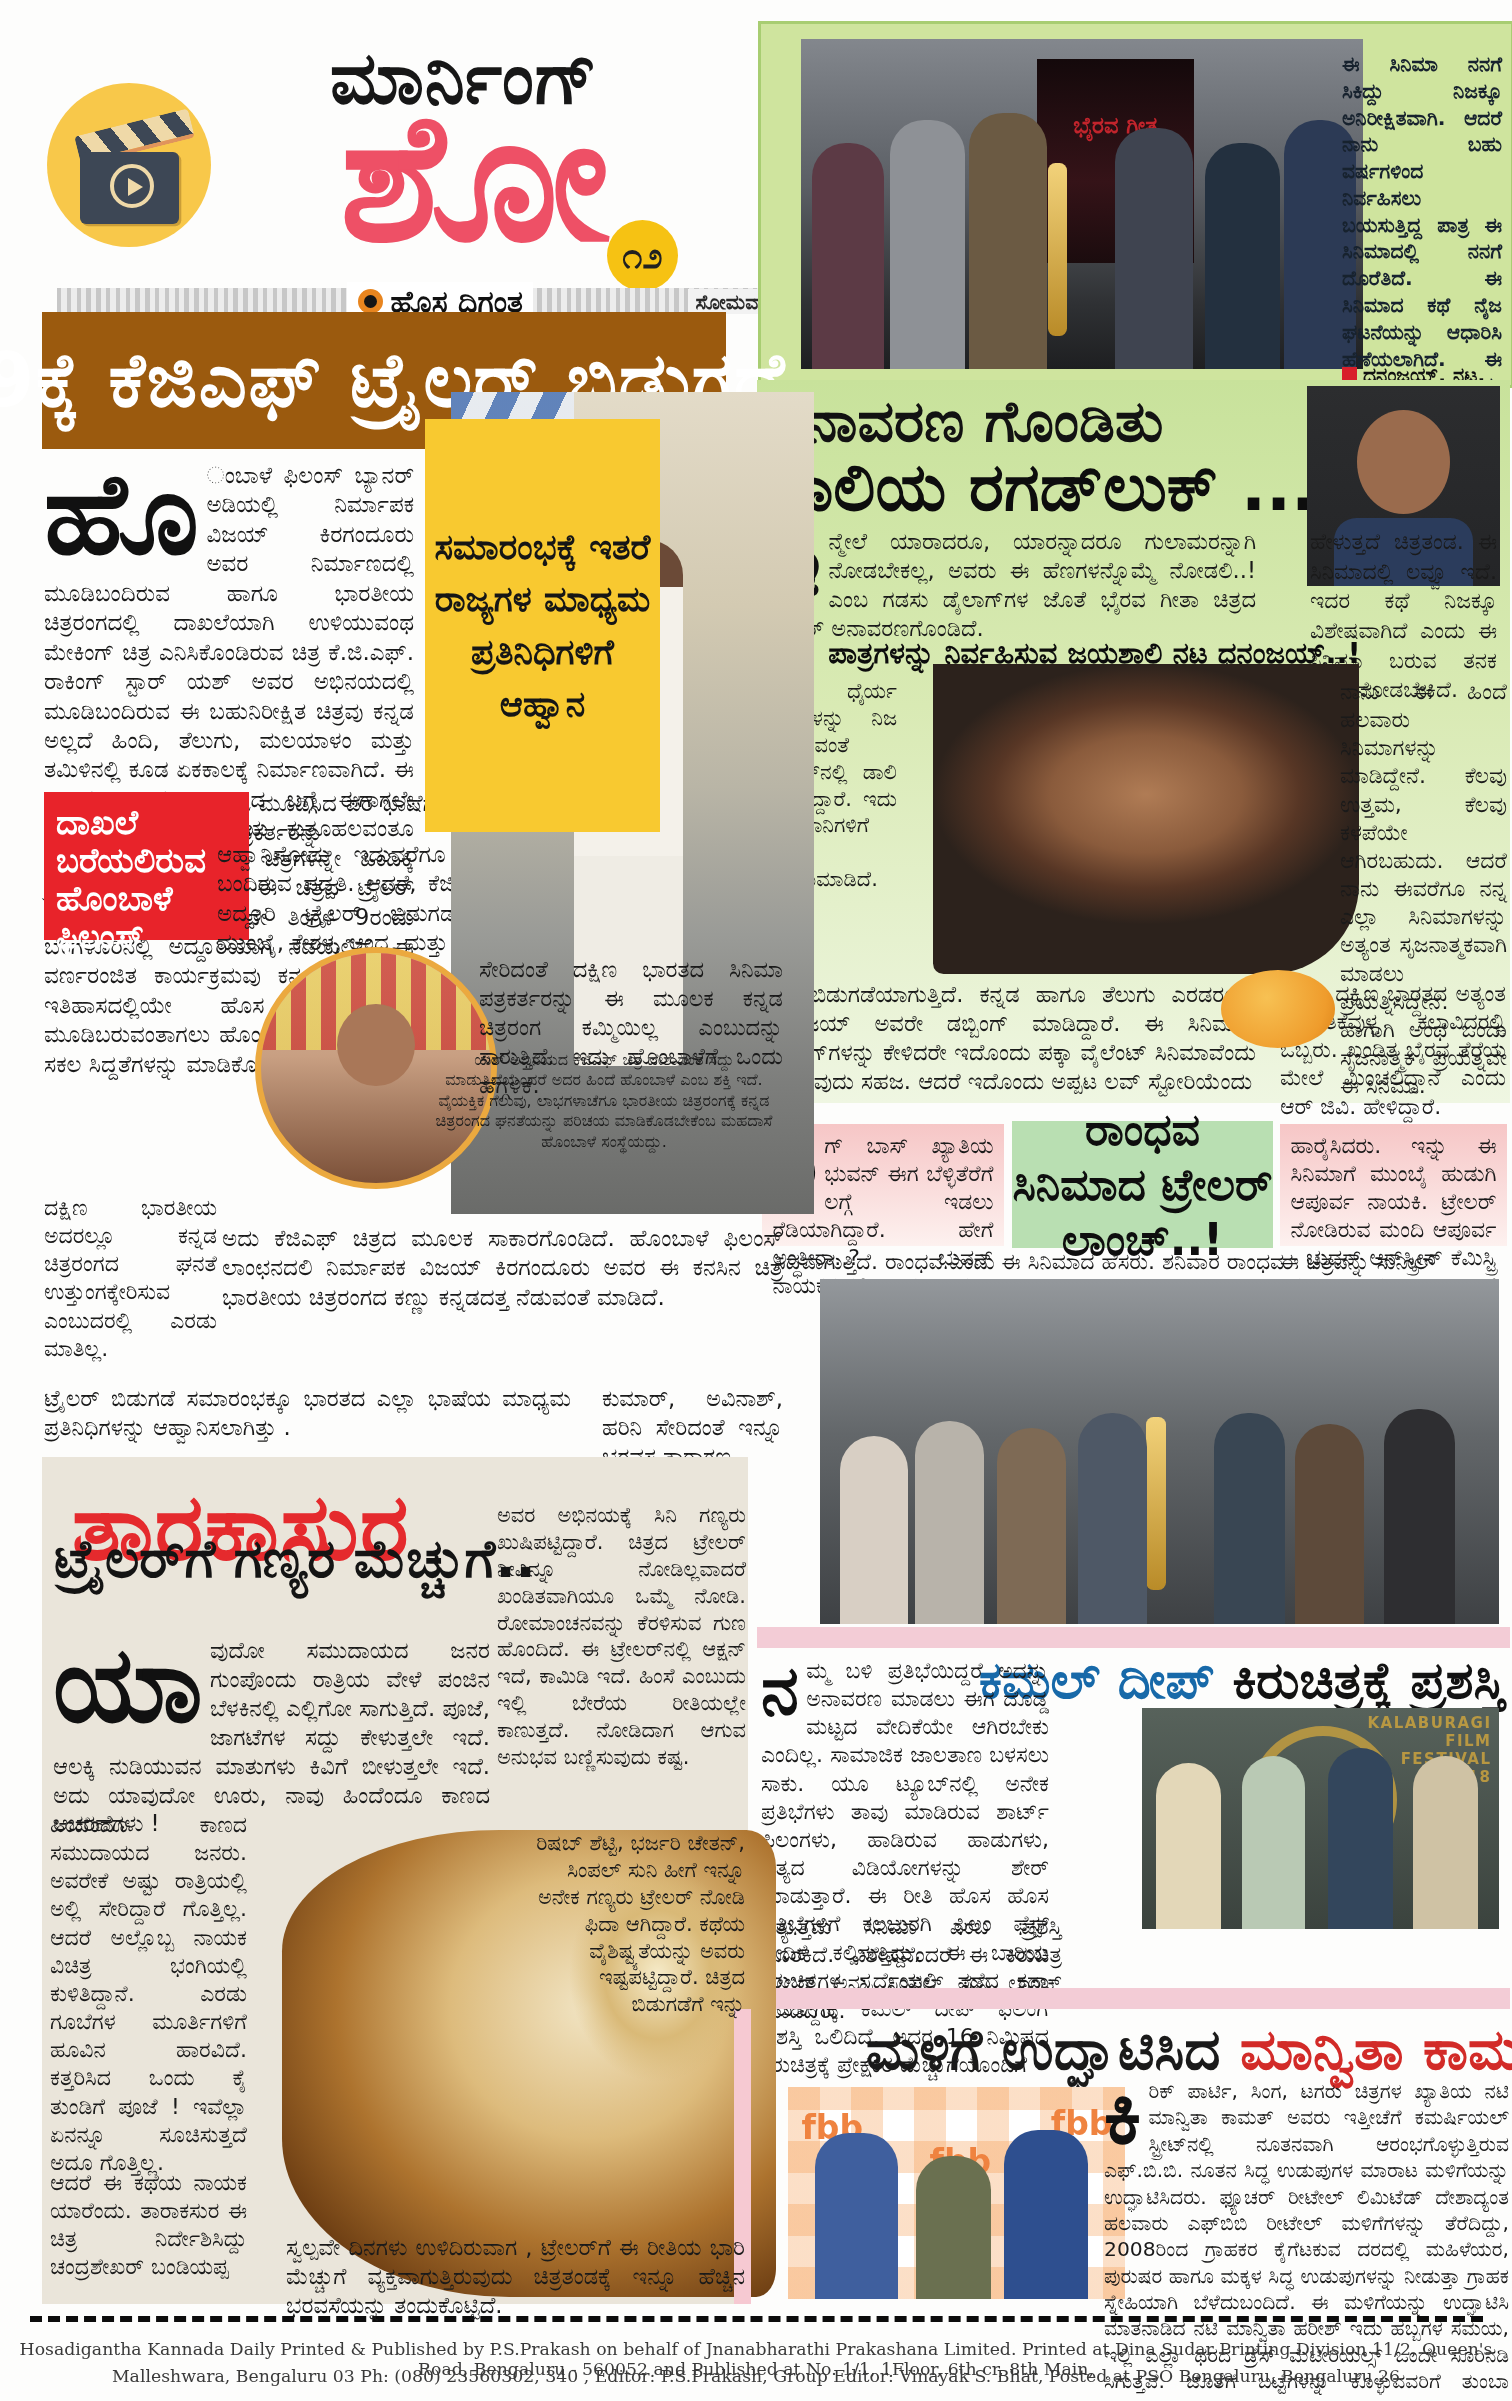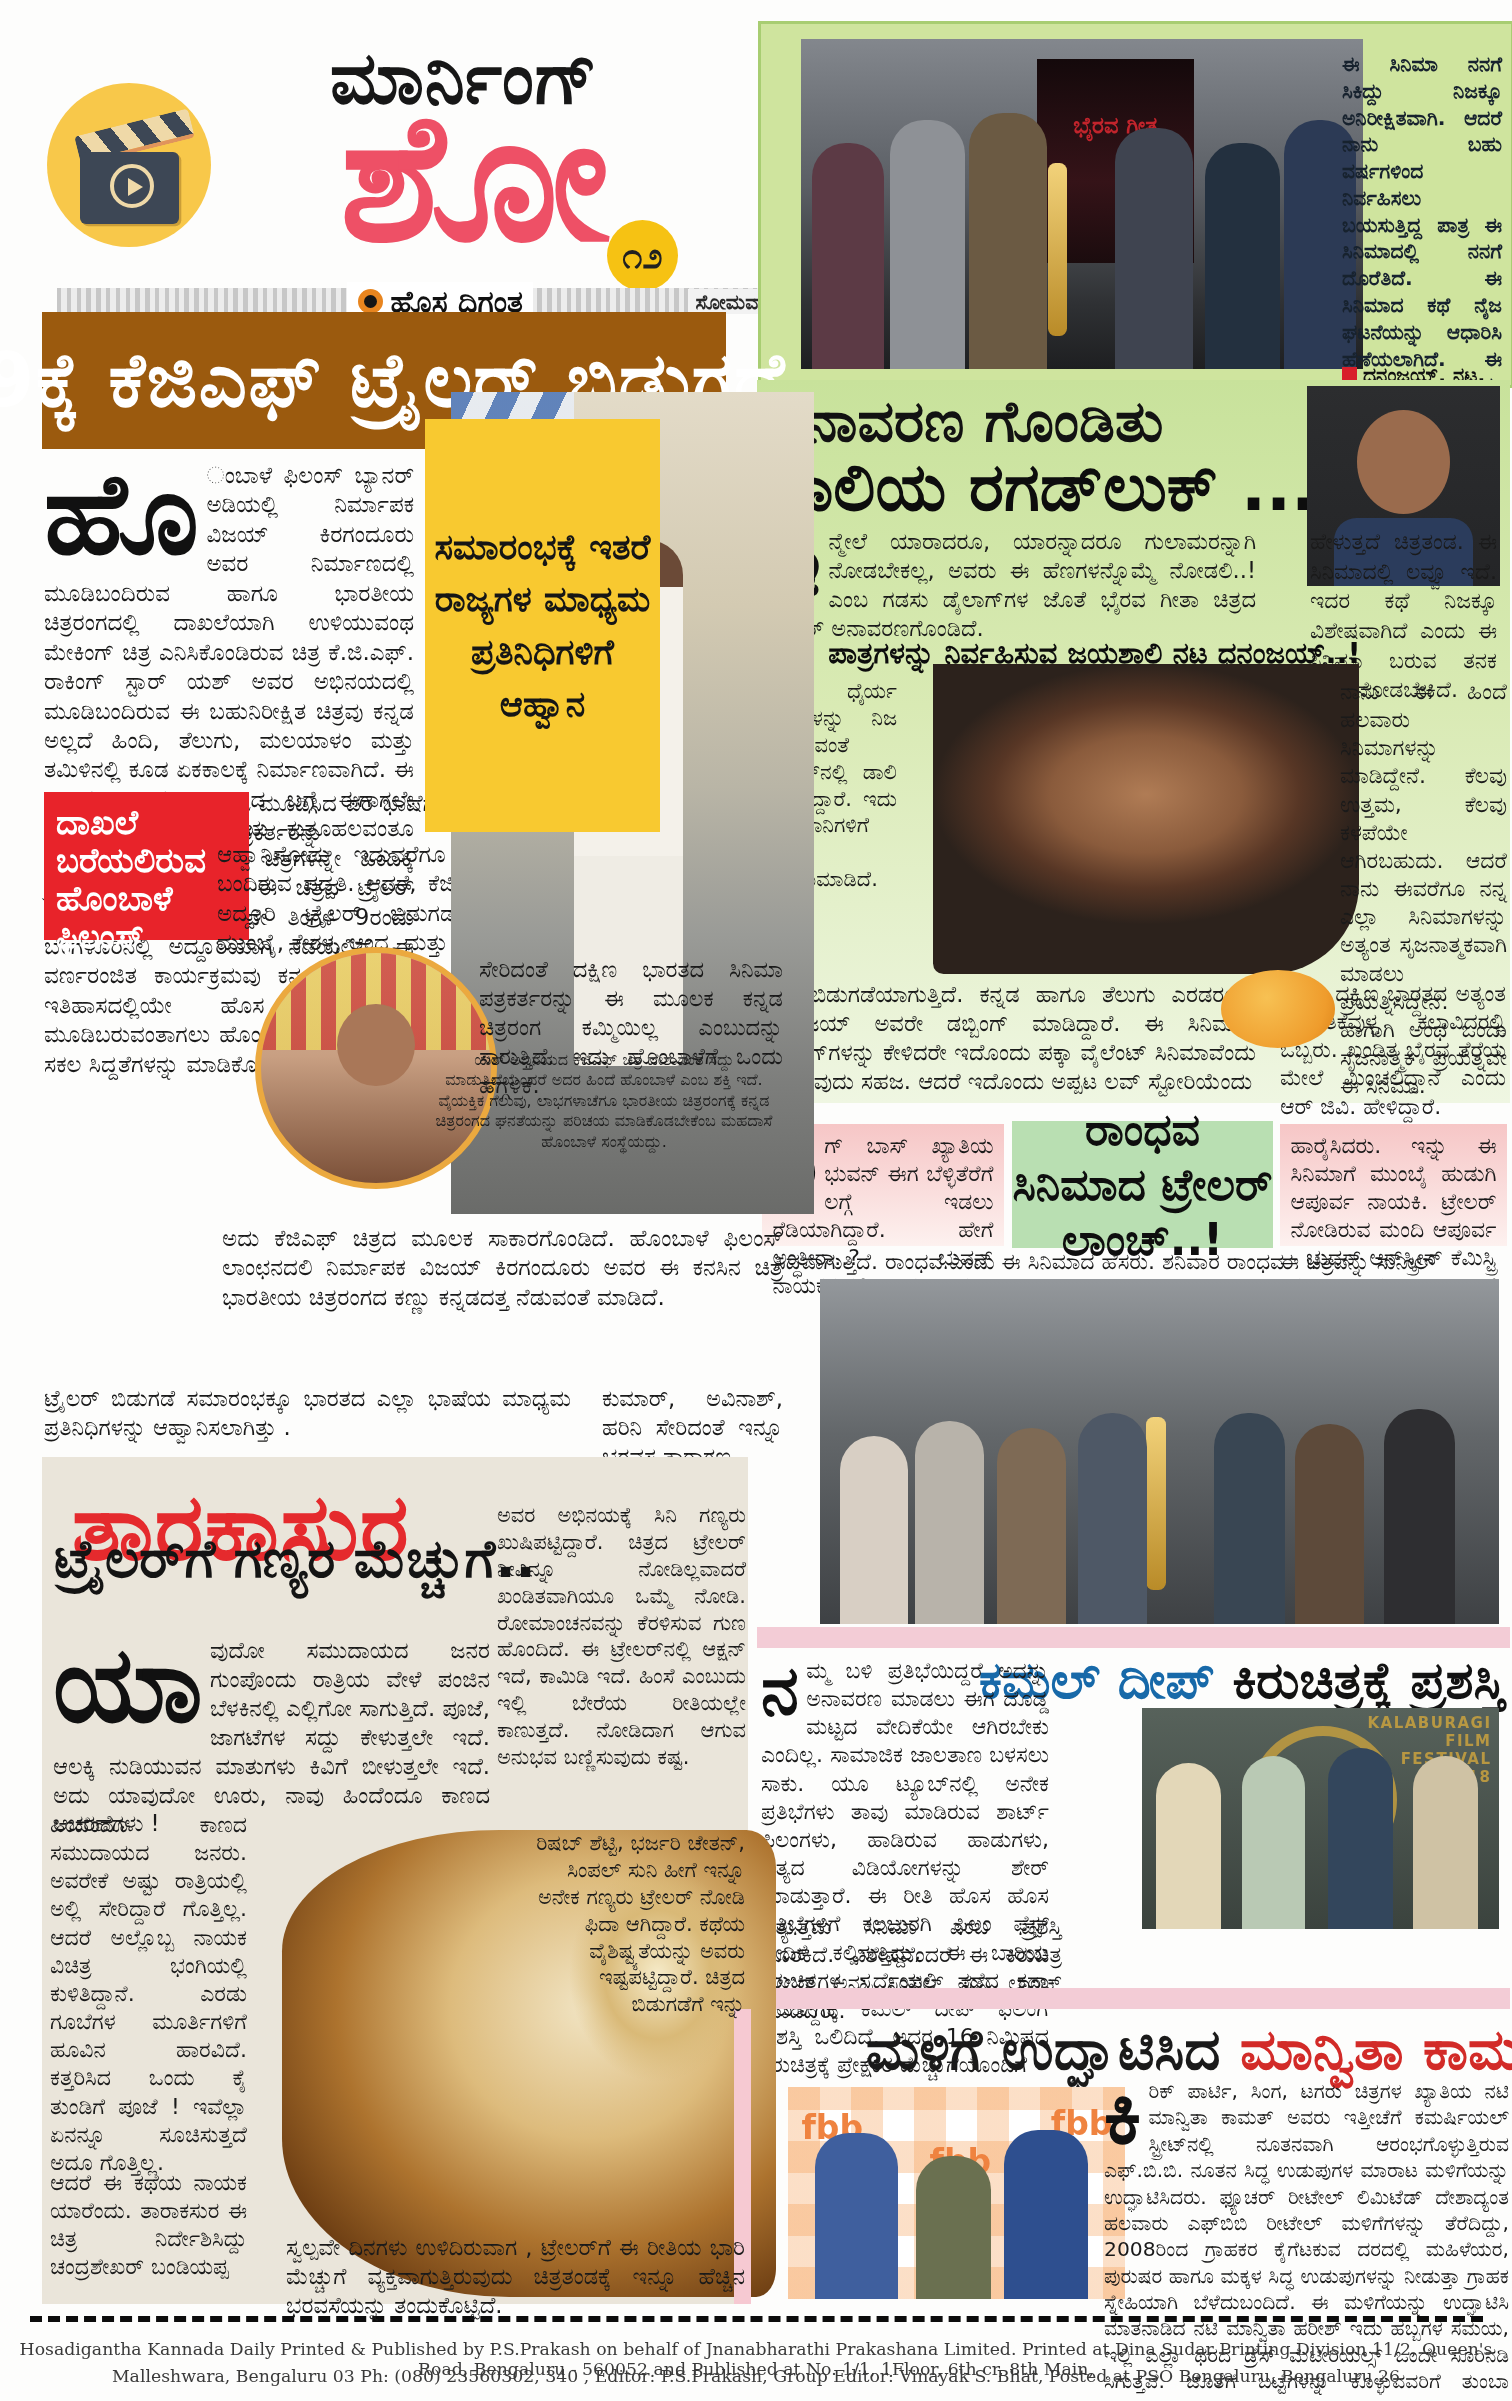--- a/index.html
+++ b/index.html
@@ -174,20 +174,21 @@
   <div class="abs red-box">ದಾಖಲೆ ಬರೆಯಲಿರುವ ಹೊಂಬಾಳೆ ಫಿಲಂಸ್</div>
   <div class="abs kgf-col2 jtext">ಆಹ್ವಾನಿಸೋದು ಇದುವರೆಗೂ ನಡೆದುಕೊಂಡು ಬಂದಿರುವ ಪದ್ದತಿ. ಆದರೆ, ಕೆಜಿಎಫ್ ಚಿತ್ರದ ಈ ಅದ್ದೂರಿ ಟ್ರೈಲರ್ ಬಿಡುಗಡೆ ಸಮಾರಂಭಕ್ಕೆ ಮುಂಬೈ, ಕೇರಳ, ಆಂಧ್ರ, ಮತ್ತು ತಮಿಳುನಾಡು</div>
 
   <div class="abs prod-circle photo" style="background:linear-gradient(180deg,#d9ba9f 0%,#c89f82 45%,#7b5038 100%);">
     <div class="abs" style="left:0;top:0;width:100%;height:42%;background:repeating-linear-gradient(90deg,rgba(205,44,40,.65) 0 15px,rgba(243,222,90,.65) 15px 30px);"></div>
     <div class="head" style="left:33%;top:22%;width:34%;height:36%;background:#a9775а;background:#a97758;"></div>
   </div>
 
   <div class="abs kgf-col3 jtext">ಸೇರಿದಂತೆ ದಕ್ಷಿಣ ಭಾರತದ ಸಿನಿಮಾ ಪತ್ರಕರ್ತರನ್ನು ಈ ಮೂಲಕ ಕನ್ನಡ ಚಿತ್ರರಂಗ ಕಮ್ಮಿಯಿಲ್ಲ ಎಂಬುದನ್ನು ಸಾರುತ್ತಿದೆ. ಇದು ಹೊಂಬಾಳೆಗೆ ಒಂದು ಹೆಗ್ಗಳಿಕೆ.</div>
   <div class="abs kgf-below jtext">ಯಶ್ ಅಭಿನಯದ ಕೆಜಿಎಫ್ ಚಿತ್ರ ದೇಶಾದಂತ ಸದ್ದು ಮಾಡುತ್ತಿದೆಯೆಂದರೆ ಅದರ ಹಿಂದೆ ಹೊಂಬಾಳೆ ಎಂಬ ಶಕ್ತಿ ಇದೆ. ವೈಯಕ್ತಿಕ ಗೆಲುವು, ಲಾಭಗಳಾಚೆಗೂ ಭಾರತೀಯ ಚಿತ್ರರಂಗಕ್ಕೆ ಕನ್ನಡ ಚಿತ್ರರಂಗದ ಘನತೆಯನ್ನು ಪರಿಚಯ ಮಾಡಿಕೊಡಬೇಕೆಂಬ ಮಹದಾಸೆ ಹೊಂಬಾಳೆ ಸಂಸ್ಥೆಯದ್ದು.</div>
+  <div class="abs kgf-col4 jtext">ದಕ್ಷಿಣ ಭಾರತೀಯ ಅದರಲ್ಲೂ ಕನ್ನಡ ಚಿತ್ರರಂಗದ ಘನತೆ ಉತ್ತುಂಗಕ್ಕೇರಿಸುವ ಎಂಬುದರಲ್ಲಿ ಎರಡು ಮಾತಿಲ್ಲ.</div>
   <div class="abs kgf-bottom jtext">ಅದು ಕೆಜಿಎಫ್ ಚಿತ್ರದ ಮೂಲಕ ಸಾಕಾರಗೊಂಡಿದೆ. ಹೊಂಬಾಳೆ ಫಿಲಂಸ್ ಲಾಂಛನದಲಿ ನಿರ್ಮಾಪಕ ವಿಜಯ್ ಕಿರಗಂದೂರು ಅವರ ಈ ಕನಸಿನ ಚಿತ್ರ ಭಾರತೀಯ ಚಿತ್ರರಂಗದ ಕಣ್ಣು ಕನ್ನಡದತ್ತ ನೆಡುವಂತೆ ಮಾಡಿದೆ.</div>
   <div class="abs kgf-endL jtext">ಟ್ರೈಲರ್ ಬಿಡುಗಡೆ ಸಮಾರಂಭಕ್ಕೂ ಭಾರತದ ಎಲ್ಲಾ ಭಾಷೆಯ ಮಾಧ್ಯಮ ಪ್ರತಿನಿಧಿಗಳನ್ನು ಆಹ್ವಾನಿಸಲಾಗಿತ್ತು .</div>
   <div class="abs kgf-endR jtext">ಕುಮಾರ್, ಅವಿನಾಶ್, ಹರಿನಿ ಸೇರಿದಂತೆ ಇನ್ನೂ ಭರವಸ ತಾರಾಗಣ.</div>
 
   <div class="abs dolly-bg"></div>
   <div class="abs dolly-h1">ಅನಾವರಣ ಗೊಂಡಿತು</div>
   <div class="abs dolly-h2">ಡಾಲಿಯ ರಗಡ್‌ಲುಕ್ ...</div>
 
   <div class="abs dolly-headshot photo" style="background:linear-gradient(180deg,#2c2d2f 0%,#242527 100%);">
     <div class="head" style="left:26%;top:12%;width:48%;height:52%;background:#9a6b4d;"></div>

